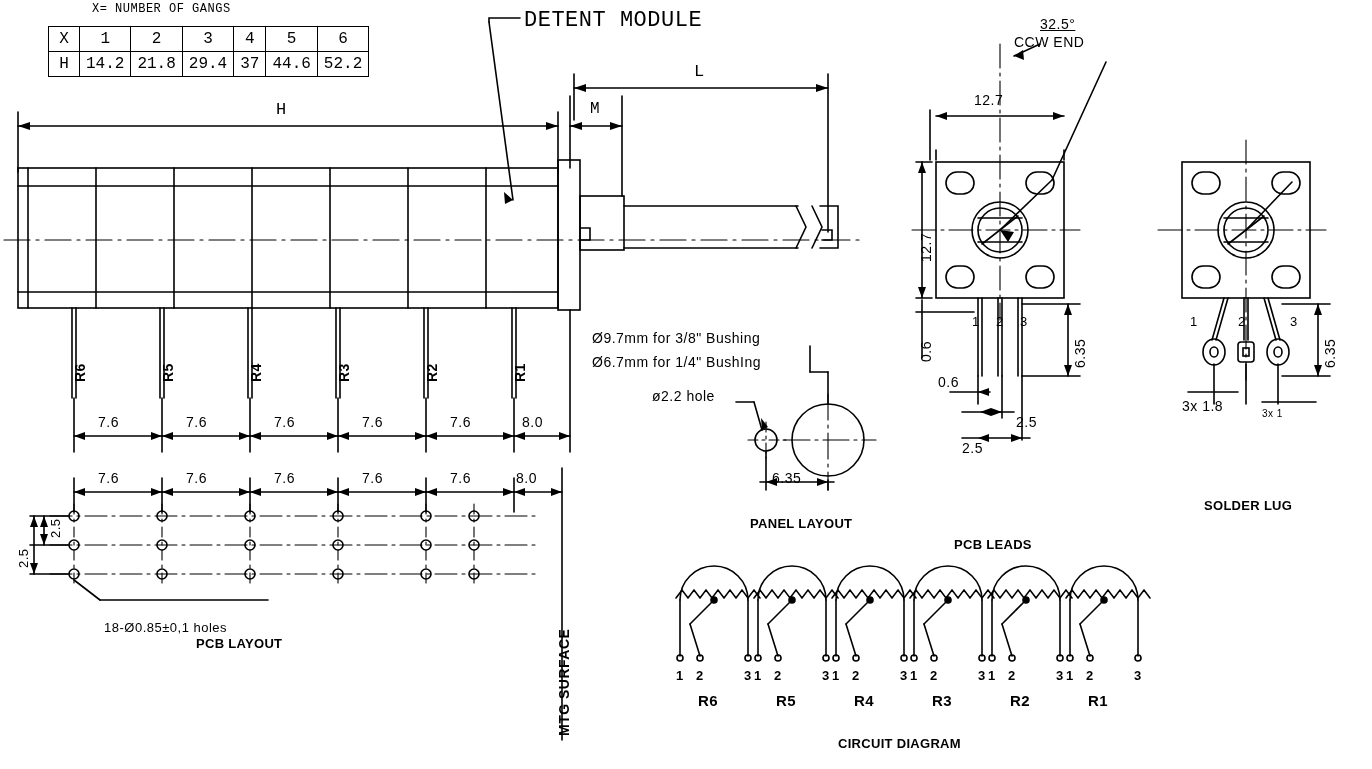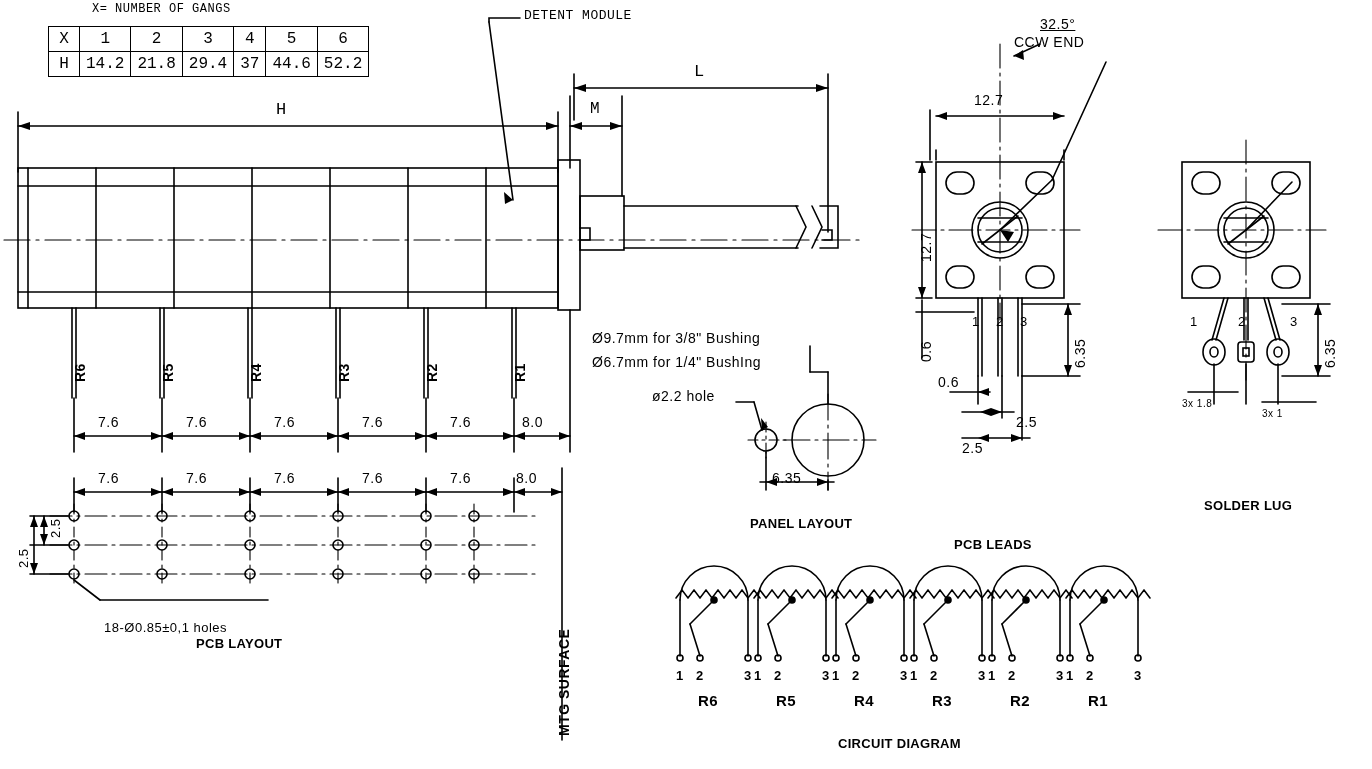--- a/index.html
+++ b/index.html
@@ -461,21 +461,21 @@
       <td>14.2</td>
       <td>21.8</td>
       <td>29.4</td>
       <td>37</td>
       <td>44.6</td>
       <td>52.2</td>
     </tr>
   </tbody>
     </table>
 
-  <div class="lbl mono" style="left:524px;top:8px;font-size:13px;text-align:center;">DETENT MODULE</div>
+  <div class="lbl mono" style="left:524px;top:8px;font-size:22px;text-align:center;">DETENT MODULE</div>
 
   <div class="lbl mono" style="left:276px;top:100px;font-size:17px;">H</div>
   <div class="lbl mono" style="left:590px;top:100px;font-size:16px;">M</div>
   <div class="lbl mono" style="left:694px;top:62px;font-size:17px;">L</div>
 
   <div class="lbl bold rot90" style="left:72px;top:382px;font-size:14px;">R6</div>
   <div class="lbl bold rot90" style="left:160px;top:382px;font-size:14px;">R5</div>
   <div class="lbl bold rot90" style="left:248px;top:382px;font-size:14px;">R4</div>
   <div class="lbl bold rot90" style="left:336px;top:382px;font-size:14px;">R3</div>
   <div class="lbl bold rot90" style="left:424px;top:382px;font-size:14px;">R2</div>
@@ -524,21 +524,21 @@
   <div class="lbl" style="left:972px;top:314px;font-size:13px;">1</div>
   <div class="lbl" style="left:996px;top:314px;font-size:13px;">2</div>
   <div class="lbl" style="left:1020px;top:314px;font-size:13px;">3</div>
 
   <div class="title" style="position:absolute;left:954px;top:498px;margin-top:39px;">PCB LEADS</div>
 
   <div class="lbl" style="left:1190px;top:314px;font-size:13px;">1</div>
   <div class="lbl" style="left:1238px;top:314px;font-size:13px;">2</div>
   <div class="lbl" style="left:1290px;top:314px;font-size:13px;">3</div>
   <div class="lbl rot90" style="left:1322px;top:368px;font-size:14px;">6.35</div>
-  <div class="lbl" style="left:1182px;top:398px;font-size:10px;">3x  1.8</div>
+  <div class="lbl" style="left:1182px;top:398px;font-size:14px;">3x  1.8</div>
   <div class="lbl" style="left:1262px;top:408px;font-size:10px;">3x  1</div>
 
   <div class="title" style="position:absolute;left:1204px;top:498px;">SOLDER LUG</div>
 
   <div class="lbl bold" style="left:676px;top:668px;font-size:13px;">1</div>
   <div class="lbl bold" style="left:696px;top:668px;font-size:13px;">2</div>
   <div class="lbl bold" style="left:744px;top:668px;font-size:13px;">3</div>
 
   <div class="lbl bold" style="left:754px;top:668px;font-size:13px;">1</div>
   <div class="lbl bold" style="left:774px;top:668px;font-size:13px;">2</div>

